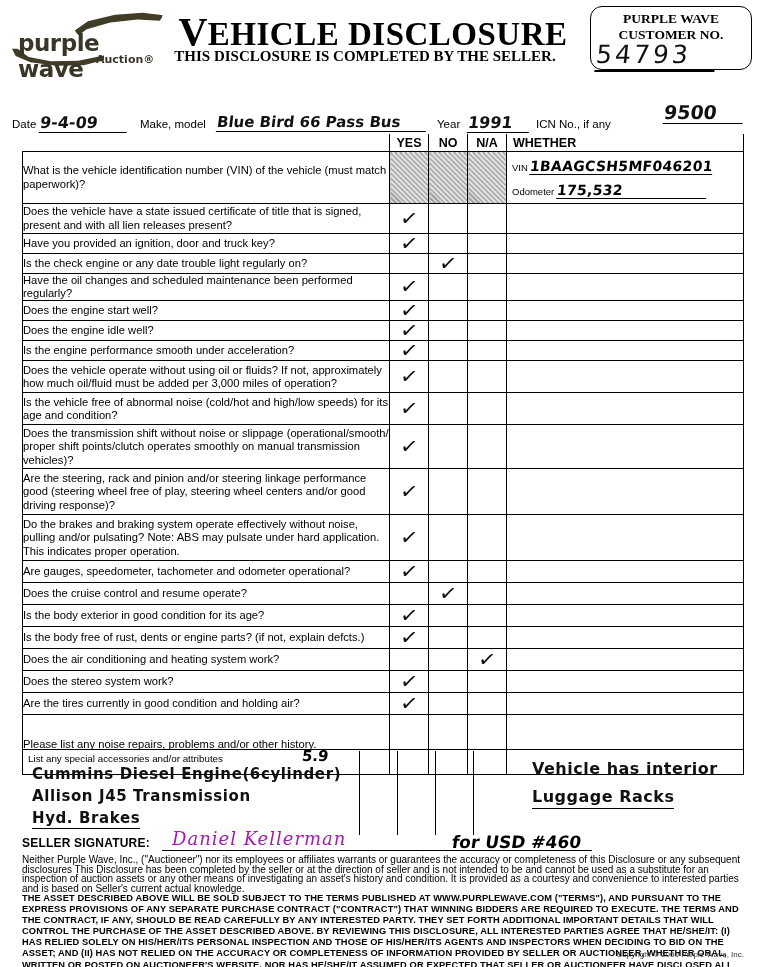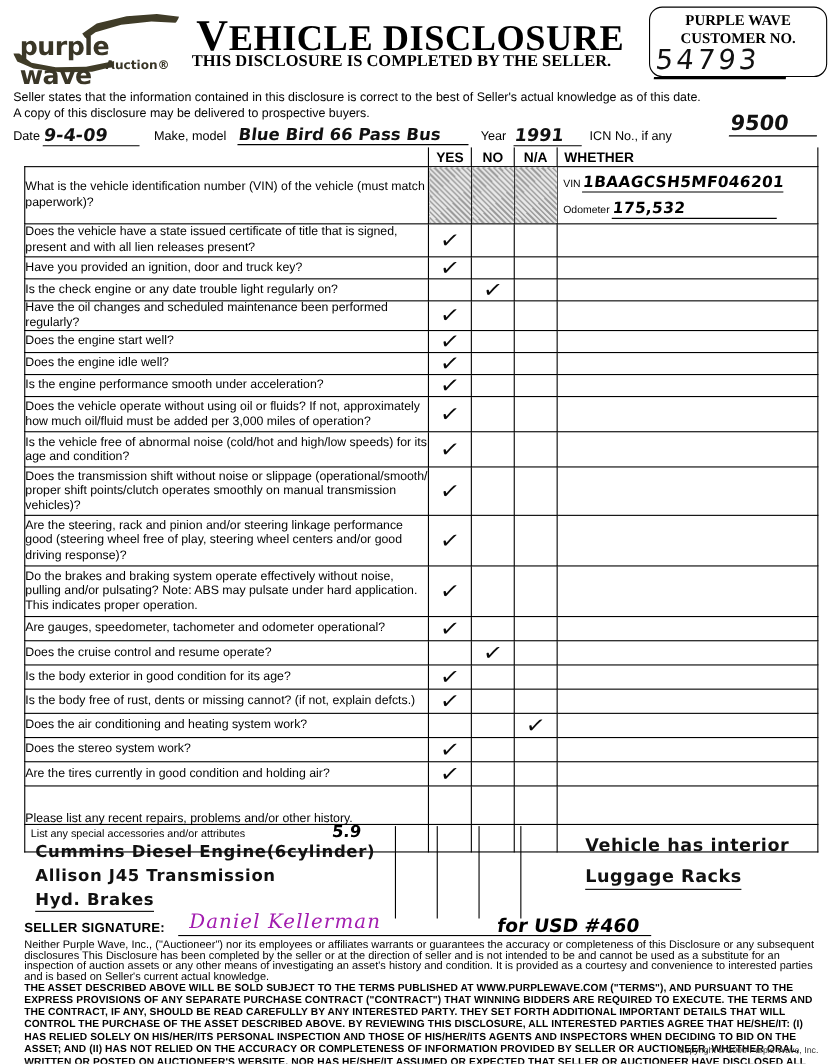--- a/index.html
+++ b/index.html
@@ -176,24 +176,20 @@
 
     <div class="subtitle">THIS DISCLOSURE IS COMPLETED BY THE SELLER.</div>
 
     <div class="custbox">
       <div class="l1">PURPLE WAVE</div>
       <div class="l2">CUSTOMER NO.</div>
     </div>
     <div class="custno">54793</div>
   </div>
 
-  <div class="intro">
-    <div>Seller states that the information contained in this disclosure is correct to the best of Seller's actual knowledge as of this date.</div>
-    <div>A copy of this disclosure may be delivered to prospective buyers.</div>
-  </div>
 
   <div class="daterow">
     <span class="lbl" style="left:0;">Date</span>
     <span class="hw ul" style="position:absolute;left:28px;top:0px;width:88px;font-size:16px;">9-4-09</span>
     <span class="lbl" style="left:128px;">Make, model</span>
     <span class="hw ul" style="position:absolute;left:205px;top:0px;width:210px;font-size:15px;">Blue Bird 66 Pass Bus</span>
     <span class="lbl" style="left:425px;">Year</span>
     <span class="hw ul" style="position:absolute;left:456px;top:0px;width:62px;font-size:16px;">1991</span>
     <span class="lbl" style="left:524px;">ICN No., if any</span>
     <span class="hw" style="position:absolute;left:652px;top:-12px;width:80px;font-size:19px;border-bottom:1.4px solid #000;">9500</span>
@@ -349,21 +345,21 @@
         <tr style="height: 22px;">
           <td class="qcell">Is the body exterior in good condition for its age?</td>
           <td class="ycell">
             <span class="chk">✓</span>
           </td>
           <td class="ncell"></td>
           <td class="acell"></td>
           <td class="ccell"></td>
         </tr>
         <tr style="height: 22px;">
-          <td class="qcell">Is the body free of rust, dents or missing cannot? (if not, explain defcts.)</td>
+          <td class="qcell">Is the body free of rust, dents or engine parts? (if not, explain defcts.)</td>
           <td class="ycell">
             <span class="chk">✓</span>
           </td>
           <td class="ncell"></td>
           <td class="acell"></td>
           <td class="ccell"></td>
         </tr>
         <tr style="height: 22px;">
           <td class="qcell">Does the air conditioning and heating system work?</td>
           <td class="ycell"></td>
@@ -385,21 +381,21 @@
         <tr style="height: 22px;">
           <td class="qcell">Are the tires currently in good condition and holding air?</td>
           <td class="ycell">
             <span class="chk">✓</span>
           </td>
           <td class="ncell"></td>
           <td class="acell"></td>
           <td class="ccell"></td>
         </tr>
         <tr style="height: 60px;">
-          <td class="qcell">Please list any recent repairs, problems and/or other history.</td>
+          <td class="qcell">Please list any noise repairs, problems and/or other history.</td>
           <td class="ycell"></td>
           <td class="ncell"></td>
           <td class="acell"></td>
           <td class="ccell"></td>
         </tr>
       </tbody>
   </table>
 
   <div class="accbox">
     <div class="accdiv"></div>

